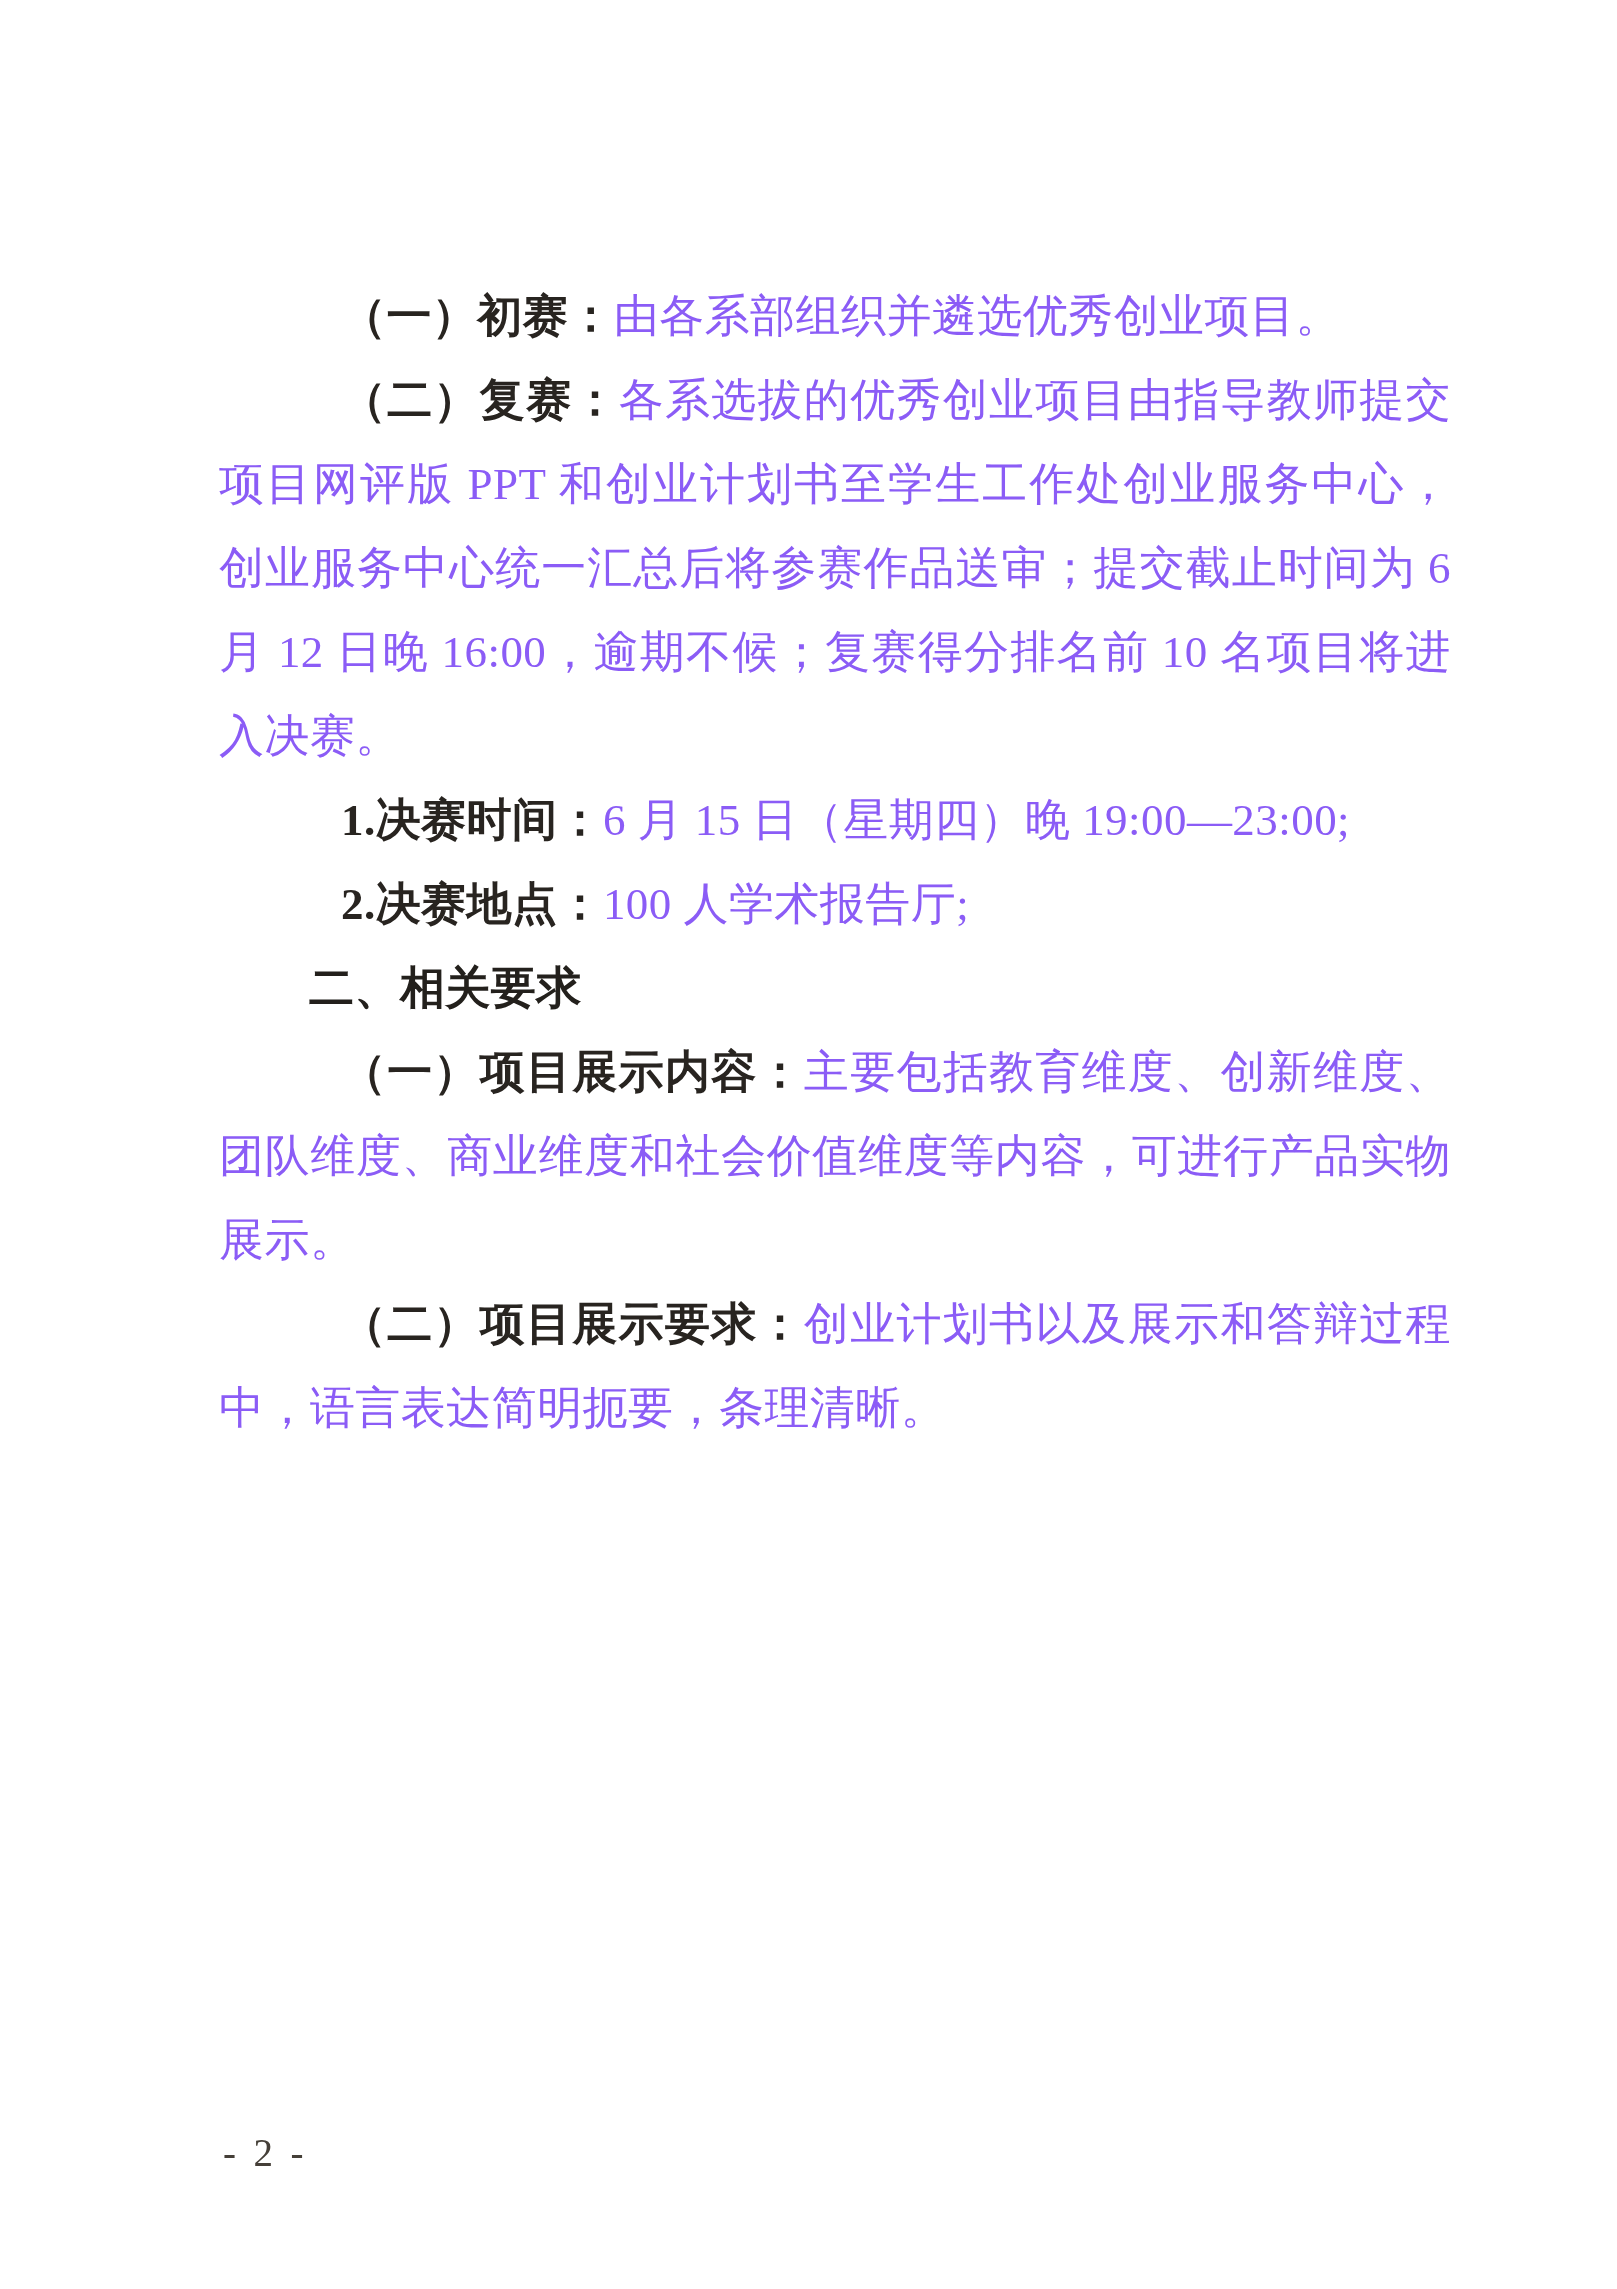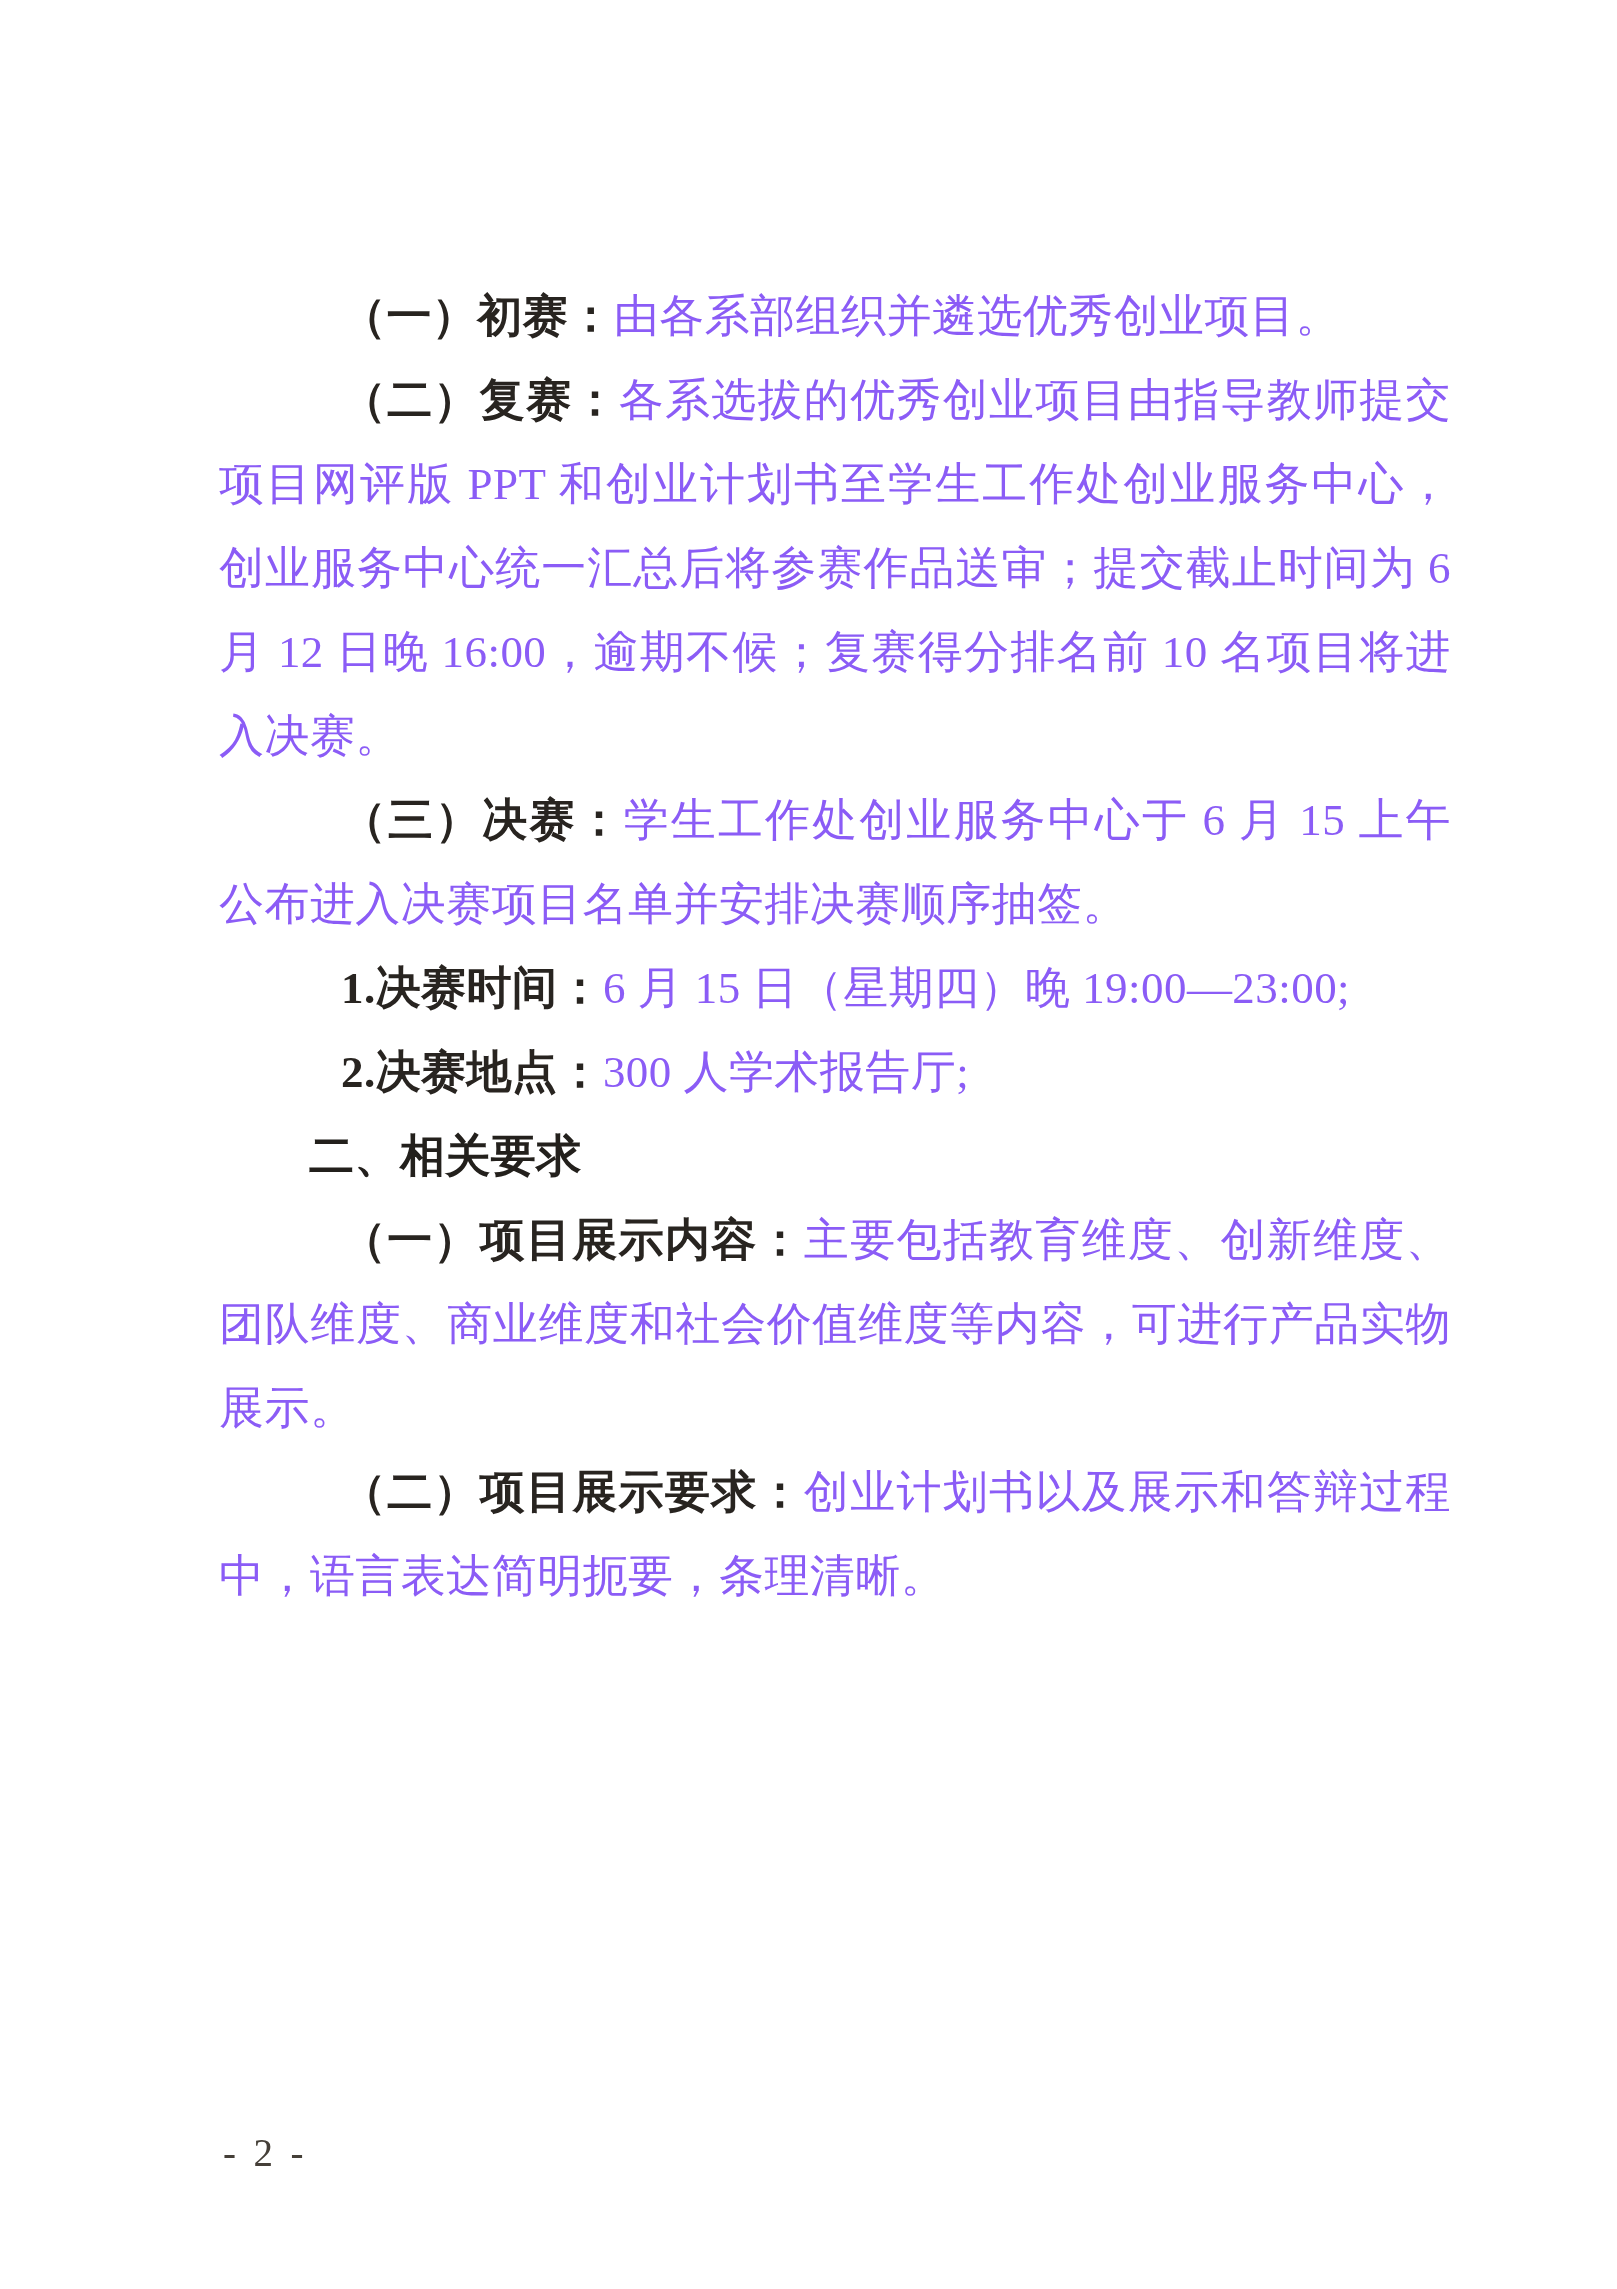--- a/index.html
+++ b/index.html
@@ -60,25 +60,24 @@
 <body>
 
 <div class="page">
 
   <div class="doc">
 
     <p><span class="para-label">（一）初赛：</span><span class="para-text">由各系部组织并遴选优秀创业项目。</span></p>
 
     <p><span class="para-label">（二）复赛：</span><span class="para-text">各系选拔的优秀创业项目由指导教师提交项目网评版 PPT 和创业计划书至学生工作处创业服务中心，创业服务中心统一汇总后将参赛作品送审；提交截止时间为 6 月 12 日晚 16:00，逾期不候；复赛得分排名前 10 名项目将进入决赛。</span></p>
 
-    <p><span class="para-label">（三）决赛：</span><span class="para-text">学生工作处创业服务中心于 6 月 15 上午公布进入决赛项目名单并安排决赛顺序抽签。</span></p>
 
     <p><span class="para-label">1.决赛时间：</span><span class="para-text">6 月 15 日（星期四）晚 19:00—23:00;</span></p>
 
-    <p><span class="para-label">2.决赛地点：</span><span class="para-text">300 人学术报告厅;</span></p>
+    <p><span class="para-label">2.决赛地点：</span><span class="para-text">100 人学术报告厅;</span></p>
 
 
 
     <p class="heading"><span>二、相关要求</span></p>
 
     <p><span class="para-label">（一）项目展示内容：</span><span class="para-text">主要包括教育维度、创新维度、团队维度、商业维度和社会价值维度等内容，可进行产品实物展示。</span></p>
 
     <p><span class="para-label">（二）项目展示要求：</span><span class="para-text">创业计划书以及展示和答辩过程中，语言表达简明扼要，条理清晰。</span></p>
 
   </div>

